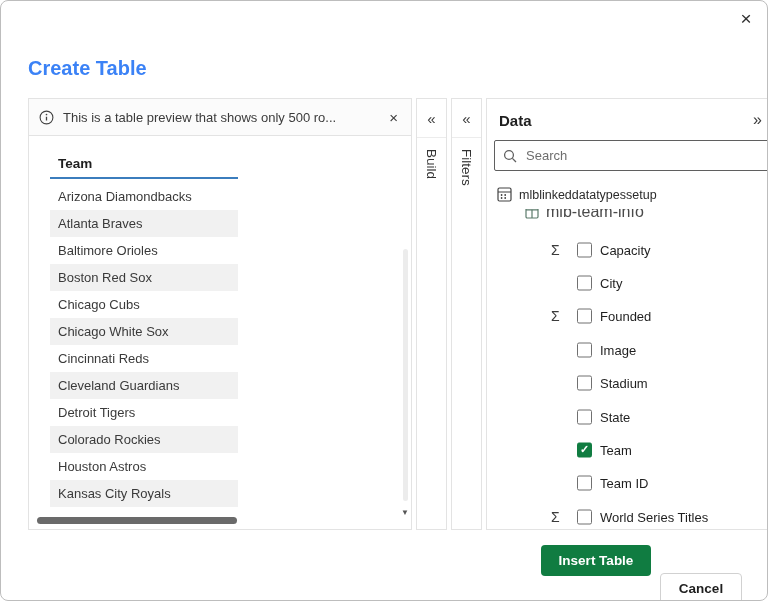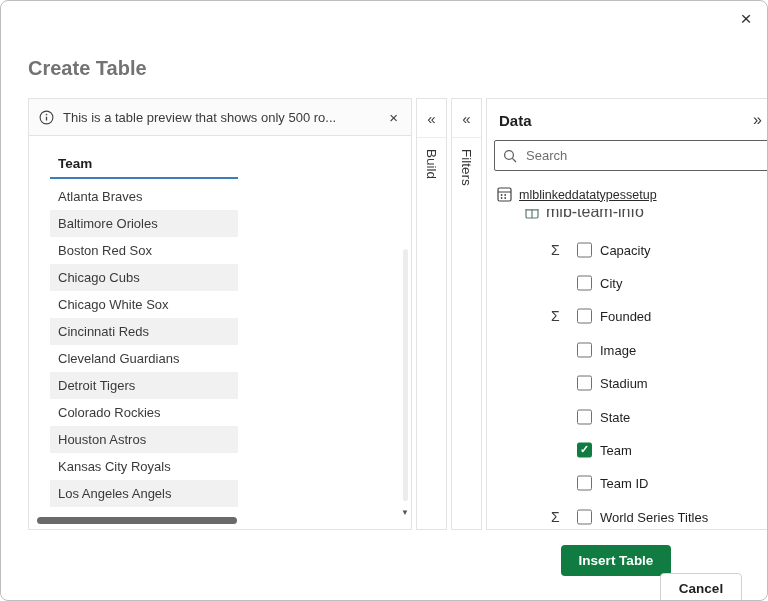--- a/index.html
+++ b/index.html
@@ -7,21 +7,21 @@
   .dialog {
     position:relative; width:768px; height:601px; background:#fff;
     border:1px solid #bdbdbd; border-radius:8px; overflow:hidden;
   }
   .dialog-close {
     position:absolute; top:5px; right:8px; width:26px; height:26px;
     display:flex; align-items:center; justify-content:center;
     font-size:19px; color:#2f2f2f; cursor:pointer; background:none; border:none; font-family:inherit;
   }
   .page-title {
-    position:absolute; top:56px; left:27px; font-size:20px; font-weight:700; color:#737373;
+    position:absolute; top:56px; left:27px; font-size:20px; font-weight:700; color:#3b82f6;
   }
 
   
   .preview-panel {
     position:absolute; left:27px; top:97px; width:384px; height:432px;
     border:1px solid #e3e3e3; background:#fff;
   }
   .banner {
     position:absolute; top:0; left:0; right:0; height:37px;
     border-bottom:1px solid #e3e3e3; background:#fbfbfb;
@@ -63,21 +63,21 @@
   }
   .data-title { position:absolute; top:13px; left:12px; font-size:15px; font-weight:700; color:#1f1f1f; }
   .data-collapse { position:absolute; top:11px; right:20px; font-size:16px; color:#3b3b3b; background:none; border:none; font-family:inherit; cursor:pointer; }
   .search-box {
     position:absolute; top:41px; left:7px; right:7px; height:31px;
     border:1px solid #5f5f5f; border-radius:2px; background:#fff;
     display:flex; align-items:center; padding:0 8px; gap:7px;
   }
   .search-box input { flex:1; border:none; outline:none; font-size:13px; color:#6d28d9; font-family:inherit; background:transparent; }
   .search-box input::placeholder { color:#6e6e6e; }
-  .dataset-row { position:absolute; top:88px; left:10px; display:flex; align-items:center; gap:7px; font-size:12.5px; color:#2b2b2b; cursor:pointer;text-decoration:underline; }
+  .dataset-row { position:absolute; top:88px; left:10px; display:flex; align-items:center; gap:7px; font-size:12.5px; color:#2b2b2b; cursor:pointer; }
   .tree { position:absolute; top:110px; left:0; right:0; bottom:0; overflow:hidden; }
   .partial-row { height:22px; margin-top:-8px; display:flex; align-items:center; gap:7px; padding-left:38px; font-size:16px; color:#4a4a4a; cursor:pointer; }
   .field-rows { margin-top:10px; }
   .field-row { position:relative; height:33.4px; }
   .sigma { position:absolute; left:64px; top:50%; transform:translateY(-50%); font-size:14px; color:#3b3b3b; }
   .cb {
     position:absolute; left:90px; top:50%; transform:translateY(-50%);
     width:15px; height:15px; border:1px solid #707070; border-radius:2px; background:#fff; cursor:pointer;
   }
   .cb.checked { background:#107C41; border-color:#107C41; }
@@ -85,21 +85,21 @@
   .flabel { position:absolute; left:113px; top:50%; transform:translateY(-50%); font-size:13px; color:#1f1f1f; cursor:pointer; white-space:nowrap; }
   .tree-sb { position:absolute; right:4px; top:114px; bottom:8px; width:10px; background:#fafafa; }
   .tree-sb .sb-up   { position:absolute; top:0; left:0; width:10px; text-align:center; font-size:8px; color:#606060; cursor:pointer; }
   .tree-sb .sb-down { position:absolute; bottom:0; left:0; width:10px; text-align:center; font-size:8px; color:#606060; cursor:pointer; }
   .tree-sb .sb-thumb{ position:absolute; top:16px; left:1px; width:8px; height:78px; background:#c9c9c9; border-radius:4px; cursor:pointer; }
 
   
   .btn-insert {
     position:absolute; left:540px; top:544px; width:110px; height:31px;
     background:#107C41; color:#fff; border:none; border-radius:4px;
-    font-size:13.5px; font-weight:600; font-family:inherit; cursor:pointer;margin-left:20px;
+    font-size:13.5px; font-weight:600; font-family:inherit; cursor:pointer;
   }
   .btn-cancel {
     position:absolute; left:659px; top:572px; width:82px; height:31px;
     background:#fff; color:#1f1f1f; border:1px solid #d1d1d1; border-radius:4px;
     font-size:13.5px; font-weight:600; font-family:inherit; cursor:pointer;
   }
 </style>
 </head>
 <body>
 
@@ -122,20 +122,21 @@
       </span>
       <span class="banner-text">This is a table preview that shows only 500 ro...</span>
       <button class="banner-close">
         <span>×</span>
       </button>
     </div>
 
     <div class="preview-body">
       <div class="col-header">Team</div>
       <div class="rows">
+        <div class="trow">Arizona Diamondbacks</div>
         <div class="trow">Atlanta Braves</div>
         <div class="trow">Baltimore Orioles</div>
         <div class="trow">Boston Red Sox</div>
         <div class="trow">Chicago Cubs</div>
         <div class="trow">Chicago White Sox</div>
         <div class="trow">Cincinnati Reds</div>
         <div class="trow">Cleveland Guardians</div>
         <div class="trow">Detroit Tigers</div>
         <div class="trow">Colorado Rockies</div>
         <div class="trow">Houston Astros</div>

